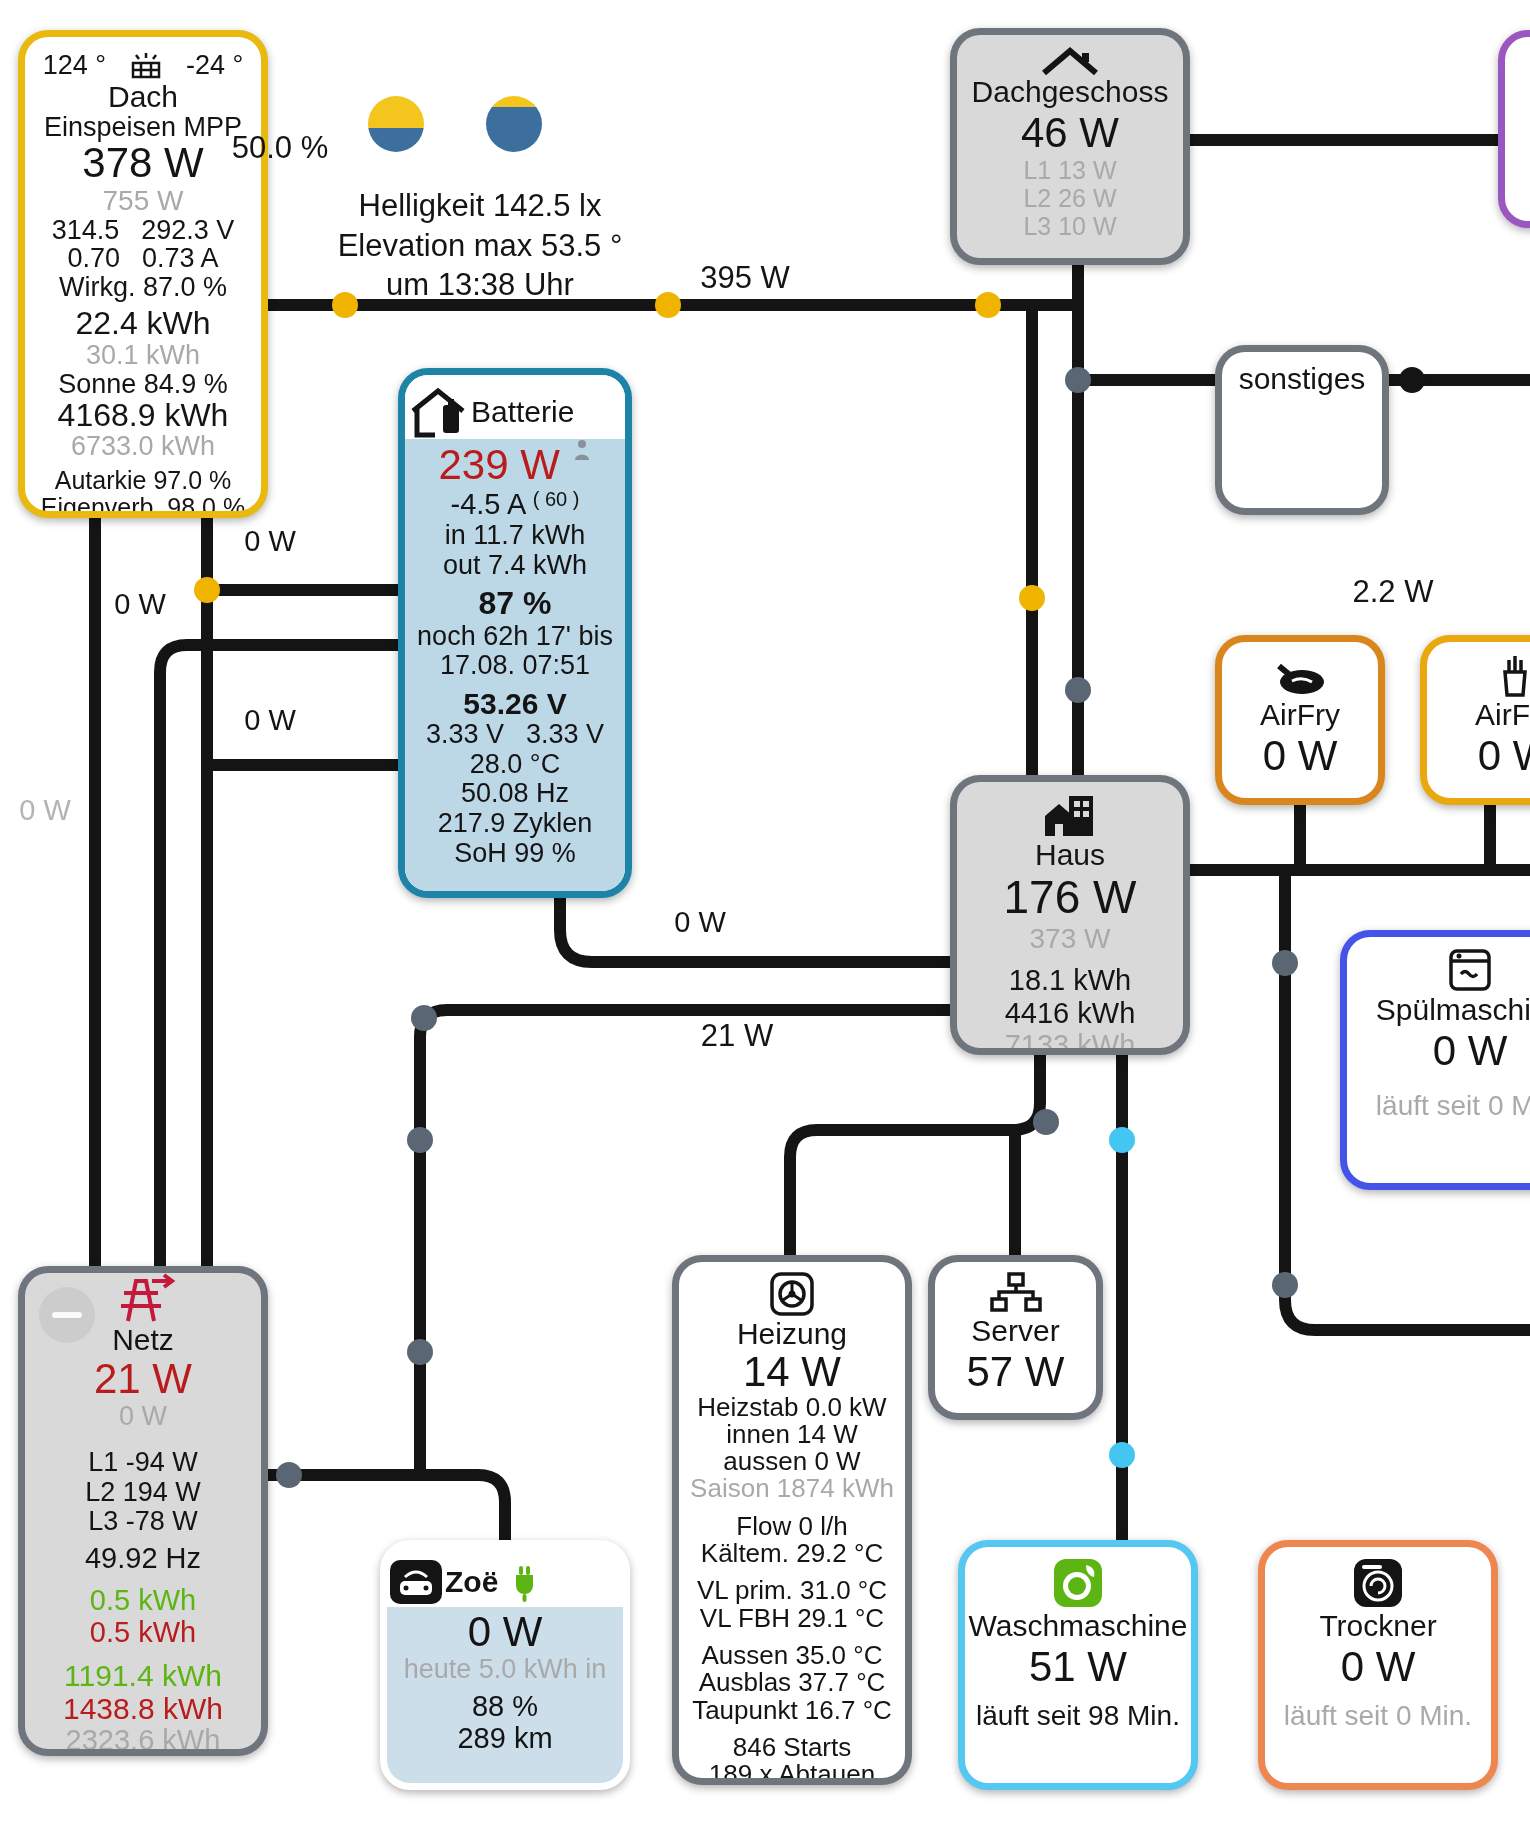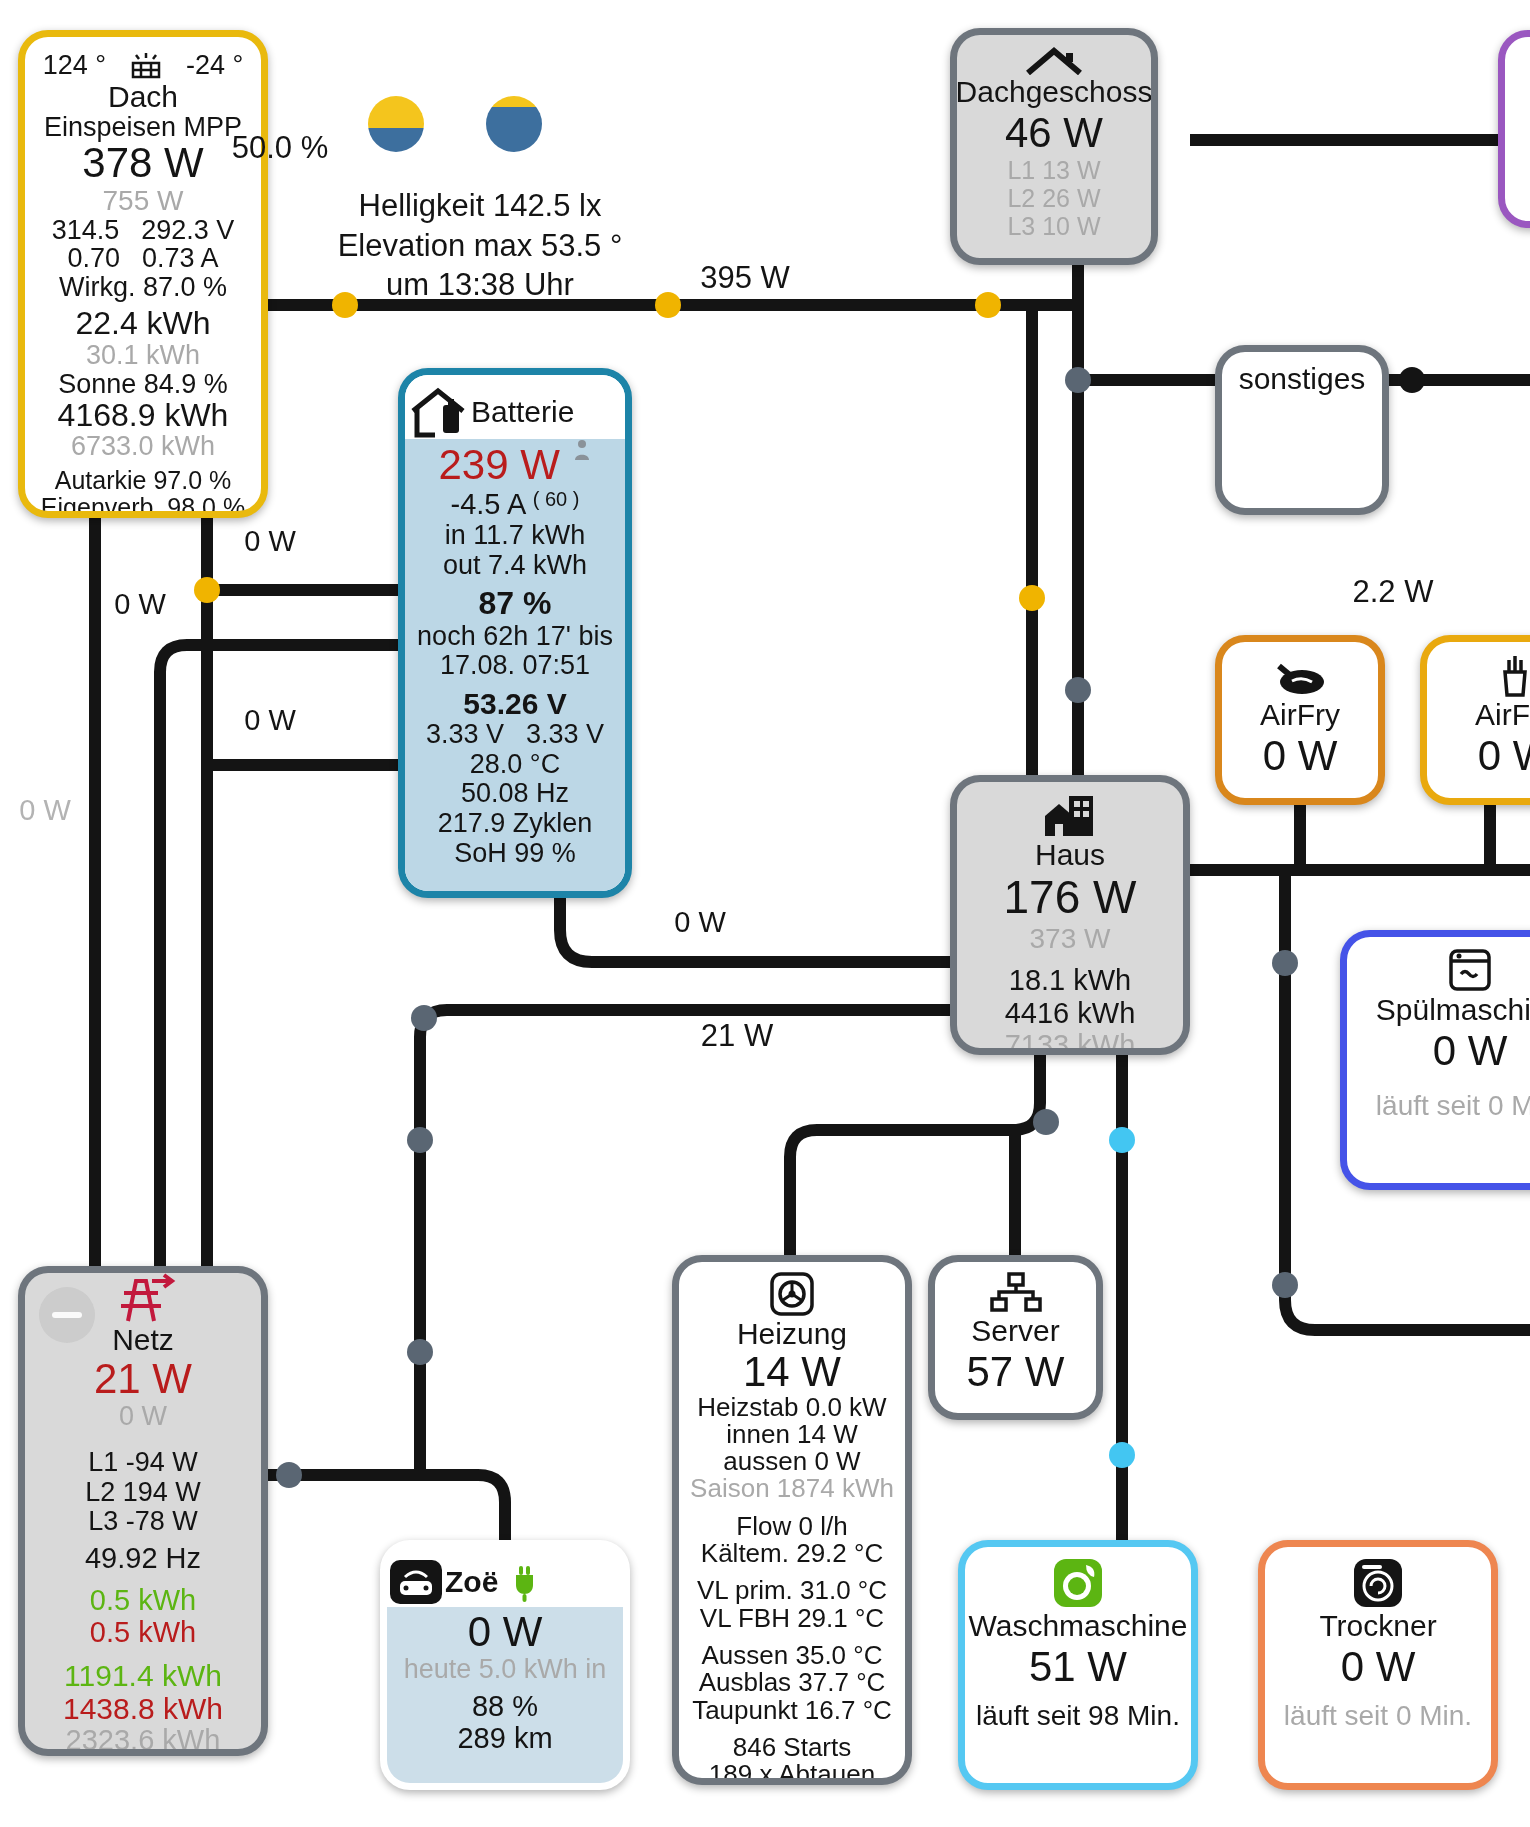--- a/index.html
+++ b/index.html
@@ -31,21 +31,21 @@
   .gap6{margin-top:6px;} .gap10{margin-top:10px;} .gap16{margin-top:16px;}
   .row2{display:flex;gap:22px;justify-content:center;font-size:27px;}
   .flabel{position:absolute;z-index:3;font-size:31px;text-align:center;}
   .flabel.small{font-size:29px;}
   .circle{position:absolute;z-index:3;border-radius:50%;}
   #sun1{left:368px;top:96px;width:56px;height:56px;background:linear-gradient(to bottom,#f4c51d 0 58%,#3d6f9e 58% 100%);}
   #sun2{left:486px;top:96px;width:56px;height:56px;background:linear-gradient(to bottom,#f4c51d 0 20%,#3d6f9e 20% 100%);}
   .sup{font-size:20px;vertical-align:8px;}
   
   #n-dach{left:18px;top:30px;width:250px;height:488px;border-color:#e9b90d;padding-top:14px;line-height:1.06;}
-  #n-dachgeschoss{left:950px;top:28px;width:208px;height:237px;}
+  #n-dachgeschoss{left:950px;top:28px;width:240px;height:237px;}
   #n-purple{left:1498px;top:30px;width:150px;height:198px;border-color:#9a57c0;}
   #n-sonstiges{left:1215px;top:345px;width:174px;height:170px;}
   #n-batterie{left:398px;top:368px;width:234px;height:530px;border-color:#1d84a8;}
   #n-airfry1{left:1215px;top:635px;width:170px;height:170px;border-color:#d9871c;}
   #n-airfry2{left:1420px;top:635px;width:190px;height:170px;border-color:#e9a90e;}
   #n-haus{left:950px;top:775px;width:240px;height:280px;}
   #n-spuelmaschine{left:1340px;top:930px;width:260px;height:260px;border-color:#4553e8;}
   #n-netz{left:18px;top:1266px;width:250px;height:490px;padding-top:0;line-height:1.1;}
   #n-zoe{left:380px;top:1540px;width:250px;height:250px;border-color:#ffffff;}
   #n-heizung{left:672px;top:1255px;width:240px;height:530px;padding-top:8px;line-height:1.05;}

